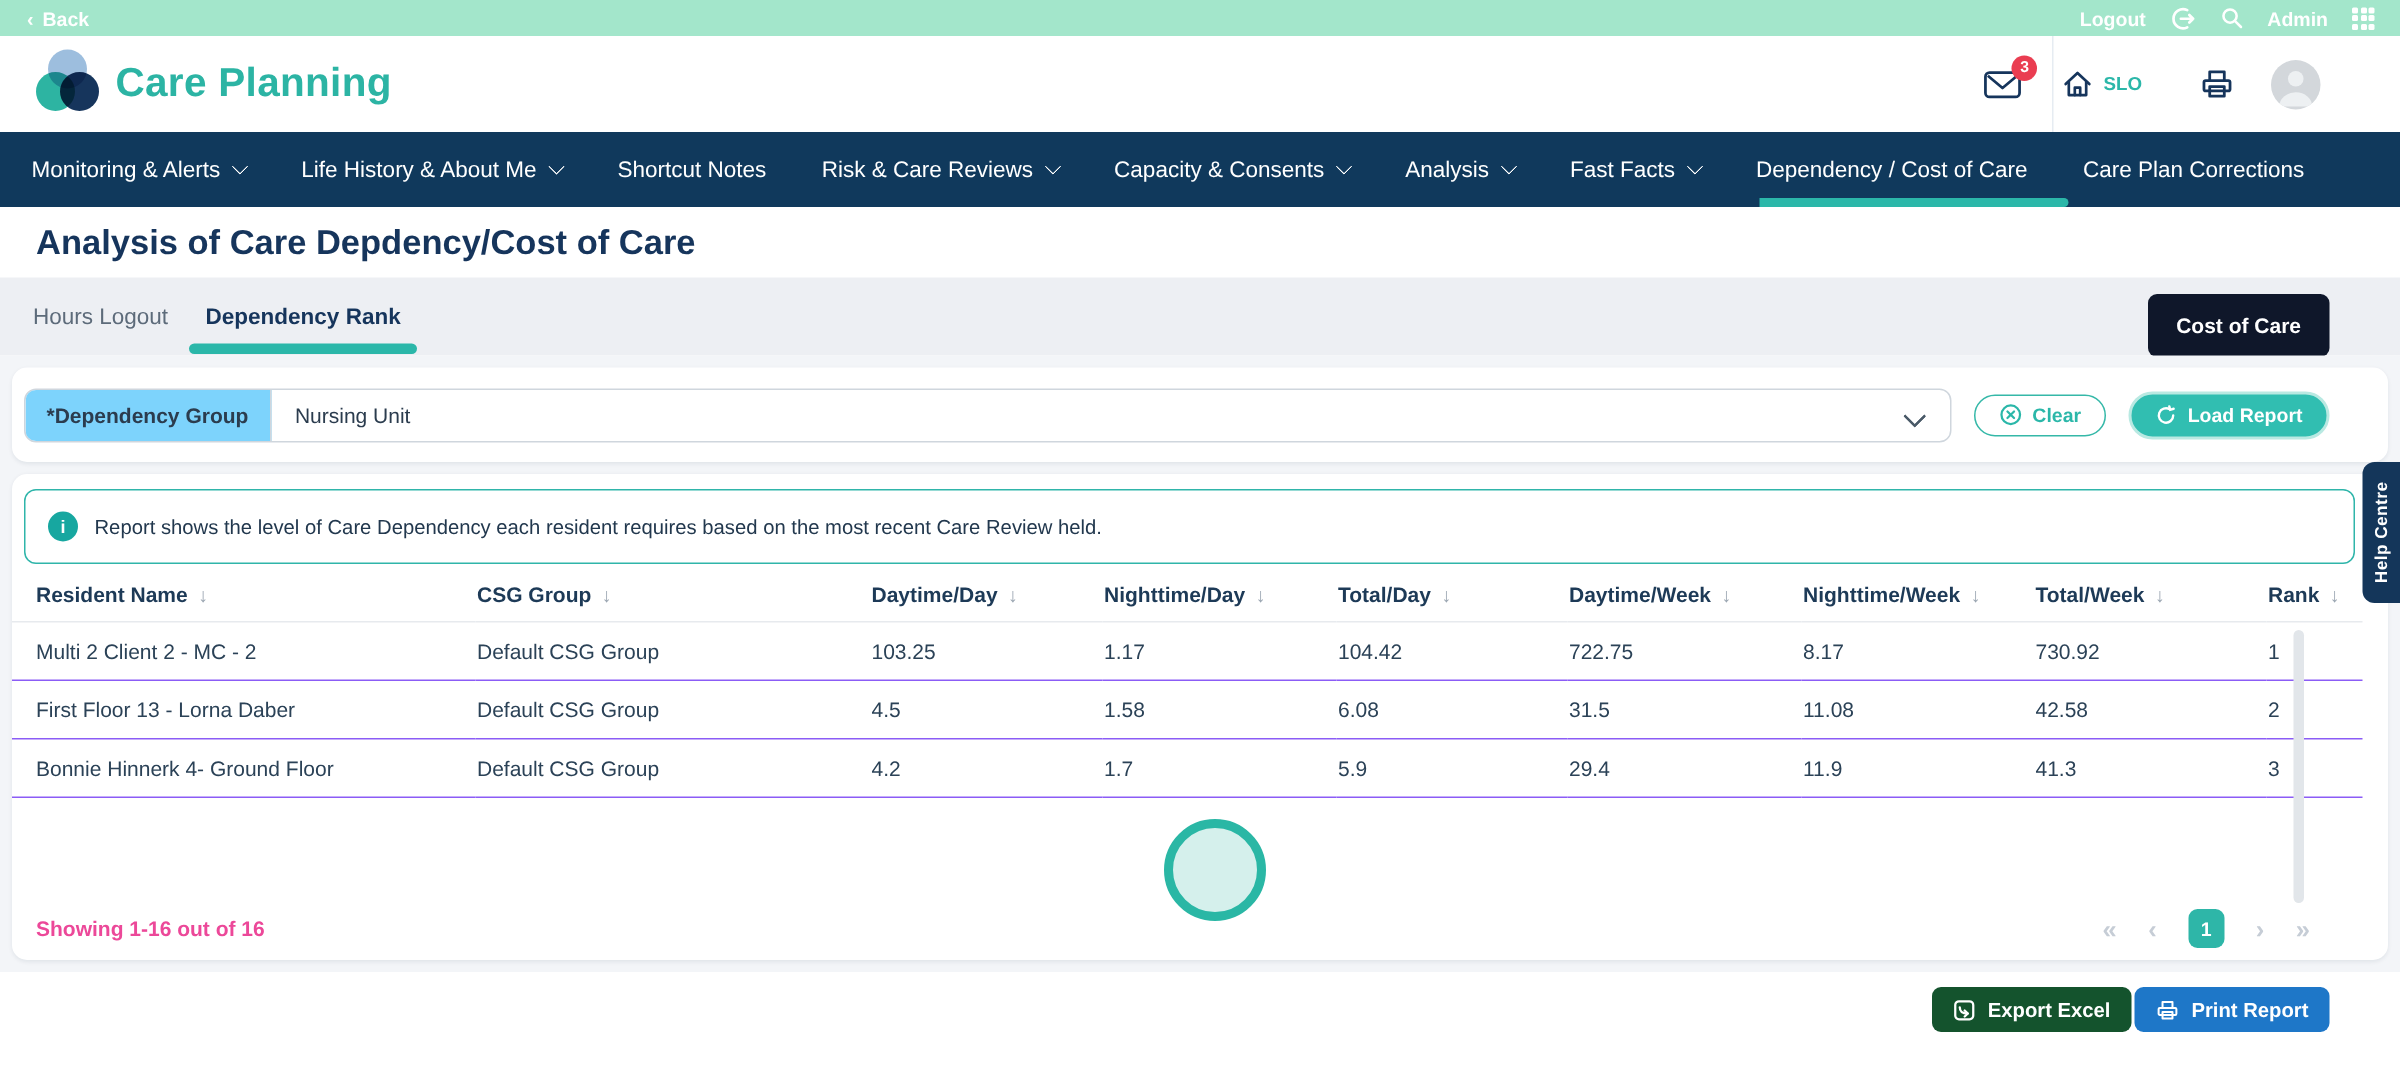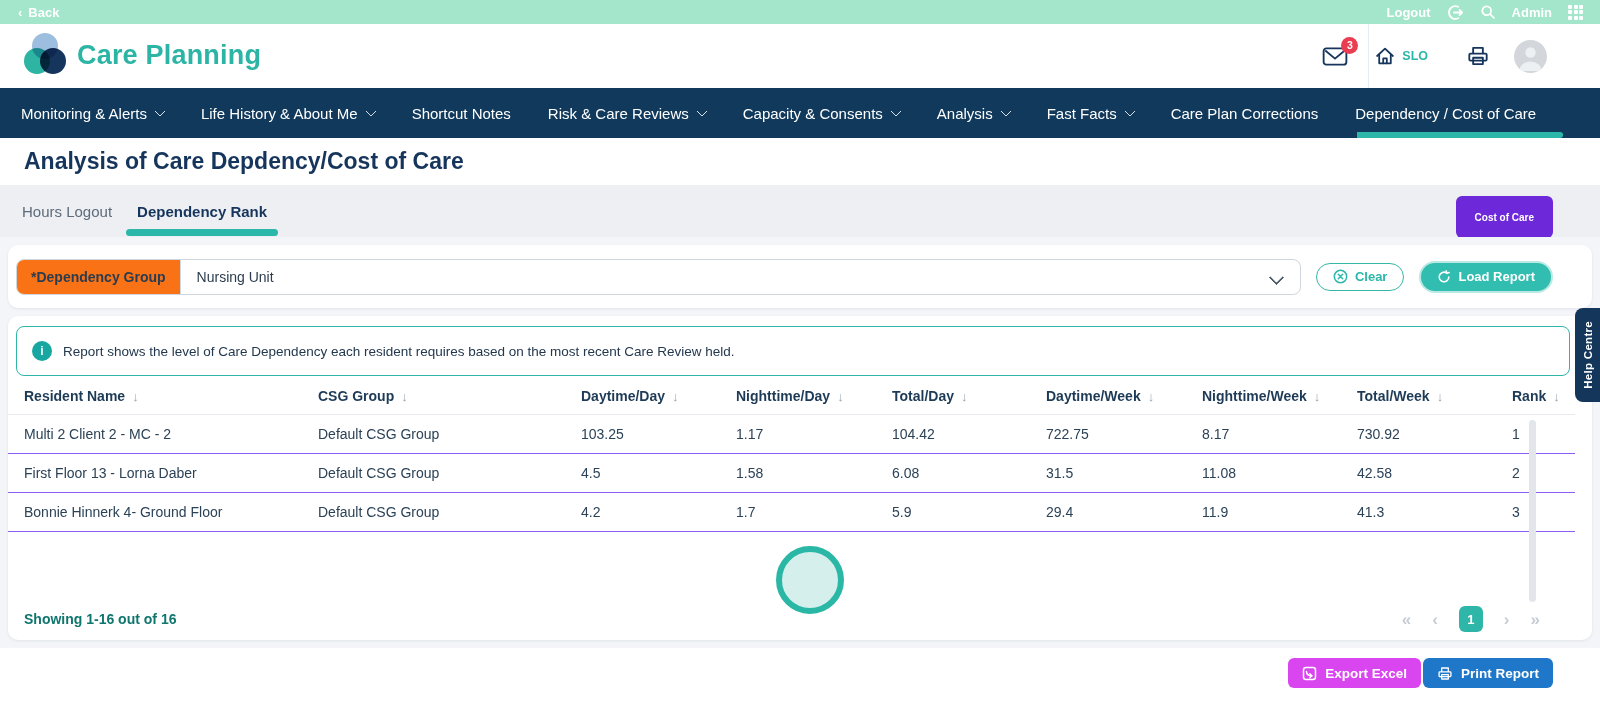--- a/index.html
+++ b/index.html
@@ -44,31 +44,31 @@
 
   
   .title-row{top:138px;height:47px;background:#fff;display:flex;align-items:center;padding-left:24px;box-sizing:border-box;}
   .page-title{font-size:23px;font-weight:bold;color:#16355c;}
 
   
   .tabs-band{top:185px;height:52px;background:#edeff3;display:flex;align-items:stretch;padding-left:22px;box-sizing:border-box;}
   .tab{position:relative;display:flex;align-items:center;margin-right:25px;font-size:15px;color:#5d6b7a;cursor:pointer;}
   .tab.active{color:#16355c;font-weight:bold;}
   .tab-underline{position:absolute;bottom:1px;left:-11px;width:calc(100% + 22px);height:7px;background:#2bb7a9;border-radius:4px;}
-  .cost-btn{position:absolute;right:47px;top:196px;height:42px;padding:0 19px;background:#6d28d9;color:#fff;
-            font-size:10px;font-weight:bold;border:none;border-radius:6px;cursor:pointer;font-family:inherit;}
+  .cost-btn{position:absolute;right:47px;top:196px;height:42px;padding:0 19px;background:#0f172a;color:#fff;
+            font-size:14px;font-weight:bold;border:none;border-radius:6px;cursor:pointer;font-family:inherit;}
 
   
   .content{top:237px;height:411px;background:#f3f5f8;}
   .filter-card{position:absolute;left:8px;top:8px;width:1584px;height:63px;background:#fff;border-radius:10px;
                box-shadow:0 1px 3px rgba(16,40,60,.08);display:flex;align-items:center;
                padding:0 39px 0 8px;box-sizing:border-box;}
   .filter-field{position:relative;flex:1;height:34px;border:1px solid #cfd6dd;border-radius:8px;display:flex;align-items:stretch;
                 background:#fff;cursor:pointer;overflow:hidden;}
-  .filter-label{display:flex;align-items:center;padding:0 14px;background:#f97316;border-right:1px solid #cfd6dd;
+  .filter-label{display:flex;align-items:center;padding:0 14px;background:#7dd3fc;border-right:1px solid #cfd6dd;
                 font-size:14px;font-weight:bold;color:#2b3c4e;}
   .filter-value{display:flex;align-items:center;padding:0 16px;font-size:14px;color:#2b3c4e;}
   .filter-chev{position:absolute;right:18px;top:12px;width:9px;height:9px;border-right:2px solid #4a5a68;
                border-bottom:2px solid #4a5a68;transform:rotate(45deg);border-radius:1px;}
   .clear-btn{margin-left:15px;height:28px;padding:0 16px;background:#fff;border:1px solid #35b8a8;border-radius:14px;
              color:#2bb7a9;font-size:13px;font-weight:bold;display:flex;align-items:center;gap:7px;cursor:pointer;font-family:inherit;}
   .load-btn{margin-left:15px;height:32px;padding:0 16px;background:#31beb1;border:2px solid #b9e9e2;border-radius:16px;
             color:#fff;font-size:13px;font-weight:bold;display:flex;align-items:center;gap:7px;cursor:pointer;
             box-sizing:border-box;font-family:inherit;}
 
@@ -92,32 +92,32 @@
   .data-table th:nth-child(6),.data-table td:nth-child(6){width:154px;}
   .data-table th:nth-child(7),.data-table td:nth-child(7){width:153px;}
   .data-table th:nth-child(8),.data-table td:nth-child(8){width:153px;}
   .data-table th:nth-child(9),.data-table td:nth-child(9){width:62px;}
   .sort-arrow{color:#9aa5b1;font-size:13px;margin-left:7px;font-weight:normal;}
 
   .table-scrollbar{position:absolute;right:56px;top:104px;width:7px;height:182px;background:#e2e6ea;border-radius:4px;cursor:pointer;}
 
   .card-footer{position:absolute;left:0;top:282px;width:100%;height:42px;display:flex;align-items:center;
                justify-content:space-between;padding:0 52px 0 16px;box-sizing:border-box;}
-  .summary{font-size:14px;font-weight:bold;color:#0f766e;}
+  .summary{font-size:14px;font-weight:bold;color:#ec4899;}
   .pagination{display:flex;align-items:center;gap:21px;}
   .pg-chev{color:#c6cdd6;font-size:17px;font-weight:bold;cursor:pointer;line-height:1;}
   .pg-current{width:24px;height:26px;background:#2eb6a8;border-radius:6px;color:#fff;font-size:13px;font-weight:bold;
               display:flex;align-items:center;justify-content:center;cursor:pointer;}
 
   .highlight-circle{position:absolute;left:768px;top:230px;width:68px;height:68px;border-radius:50%;
                     border:6px solid #2ab7a5;background:rgba(179,228,221,.55);box-sizing:border-box;}
 
   
   .page-footer{top:648px;height:62px;background:#fff;}
-  .export-btn{position:absolute;right:179px;top:10px;height:30px;padding:0 14px;background:#d946ef;border:none;border-radius:6px;
+  .export-btn{position:absolute;right:179px;top:10px;height:30px;padding:0 14px;background:#14532d;border:none;border-radius:6px;
               color:#fff;font-size:13.5px;font-weight:bold;display:flex;align-items:center;gap:8px;cursor:pointer;font-family:inherit;}
   .printrep-btn{position:absolute;right:47px;top:10px;height:30px;padding:0 14px;background:#1e77c8;border:none;border-radius:6px;
               color:#fff;font-size:13.5px;font-weight:bold;display:flex;align-items:center;gap:8px;cursor:pointer;font-family:inherit;margin-left:25px;}
 
   .help-tab{position:absolute;right:0;top:308px;width:25px;height:94px;background:#14365a;border-radius:8px 0 0 8px;
             display:flex;align-items:center;justify-content:center;cursor:pointer;z-index:40;}
   .help-tab span{writing-mode:vertical-rl;transform:rotate(180deg);color:#fff;font-size:11.5px;font-weight:bold;letter-spacing:.3px;}
 </style>
 </head>
 <body>
@@ -221,26 +221,26 @@
         <span class="chev"></span>
       </div>
       <div class="nav-item">
         <span>Analysis</span>
         <span class="chev"></span>
       </div>
       <div class="nav-item">
         <span>Fast Facts</span>
         <span class="chev"></span>
       </div>
-      <div class="nav-item">
-        <span>Care Plan Corrections</span>
-      </div>
       <div class="nav-item active">
         <span>Dependency / Cost of Care</span>
         <span class="nav-underline"></span>
+      </div>
+      <div class="nav-item">
+        <span>Care Plan Corrections</span>
       </div>
     </div>
 
   <div class="band title-row">
     <h1 class="page-title" style="margin:0;font-size:23px;">Analysis of Care Depdency/Cost of Care</h1>
   </div>
 
   <div class="band tabs-band">
     <div class="tab">
       <span>Hours Logout</span>

